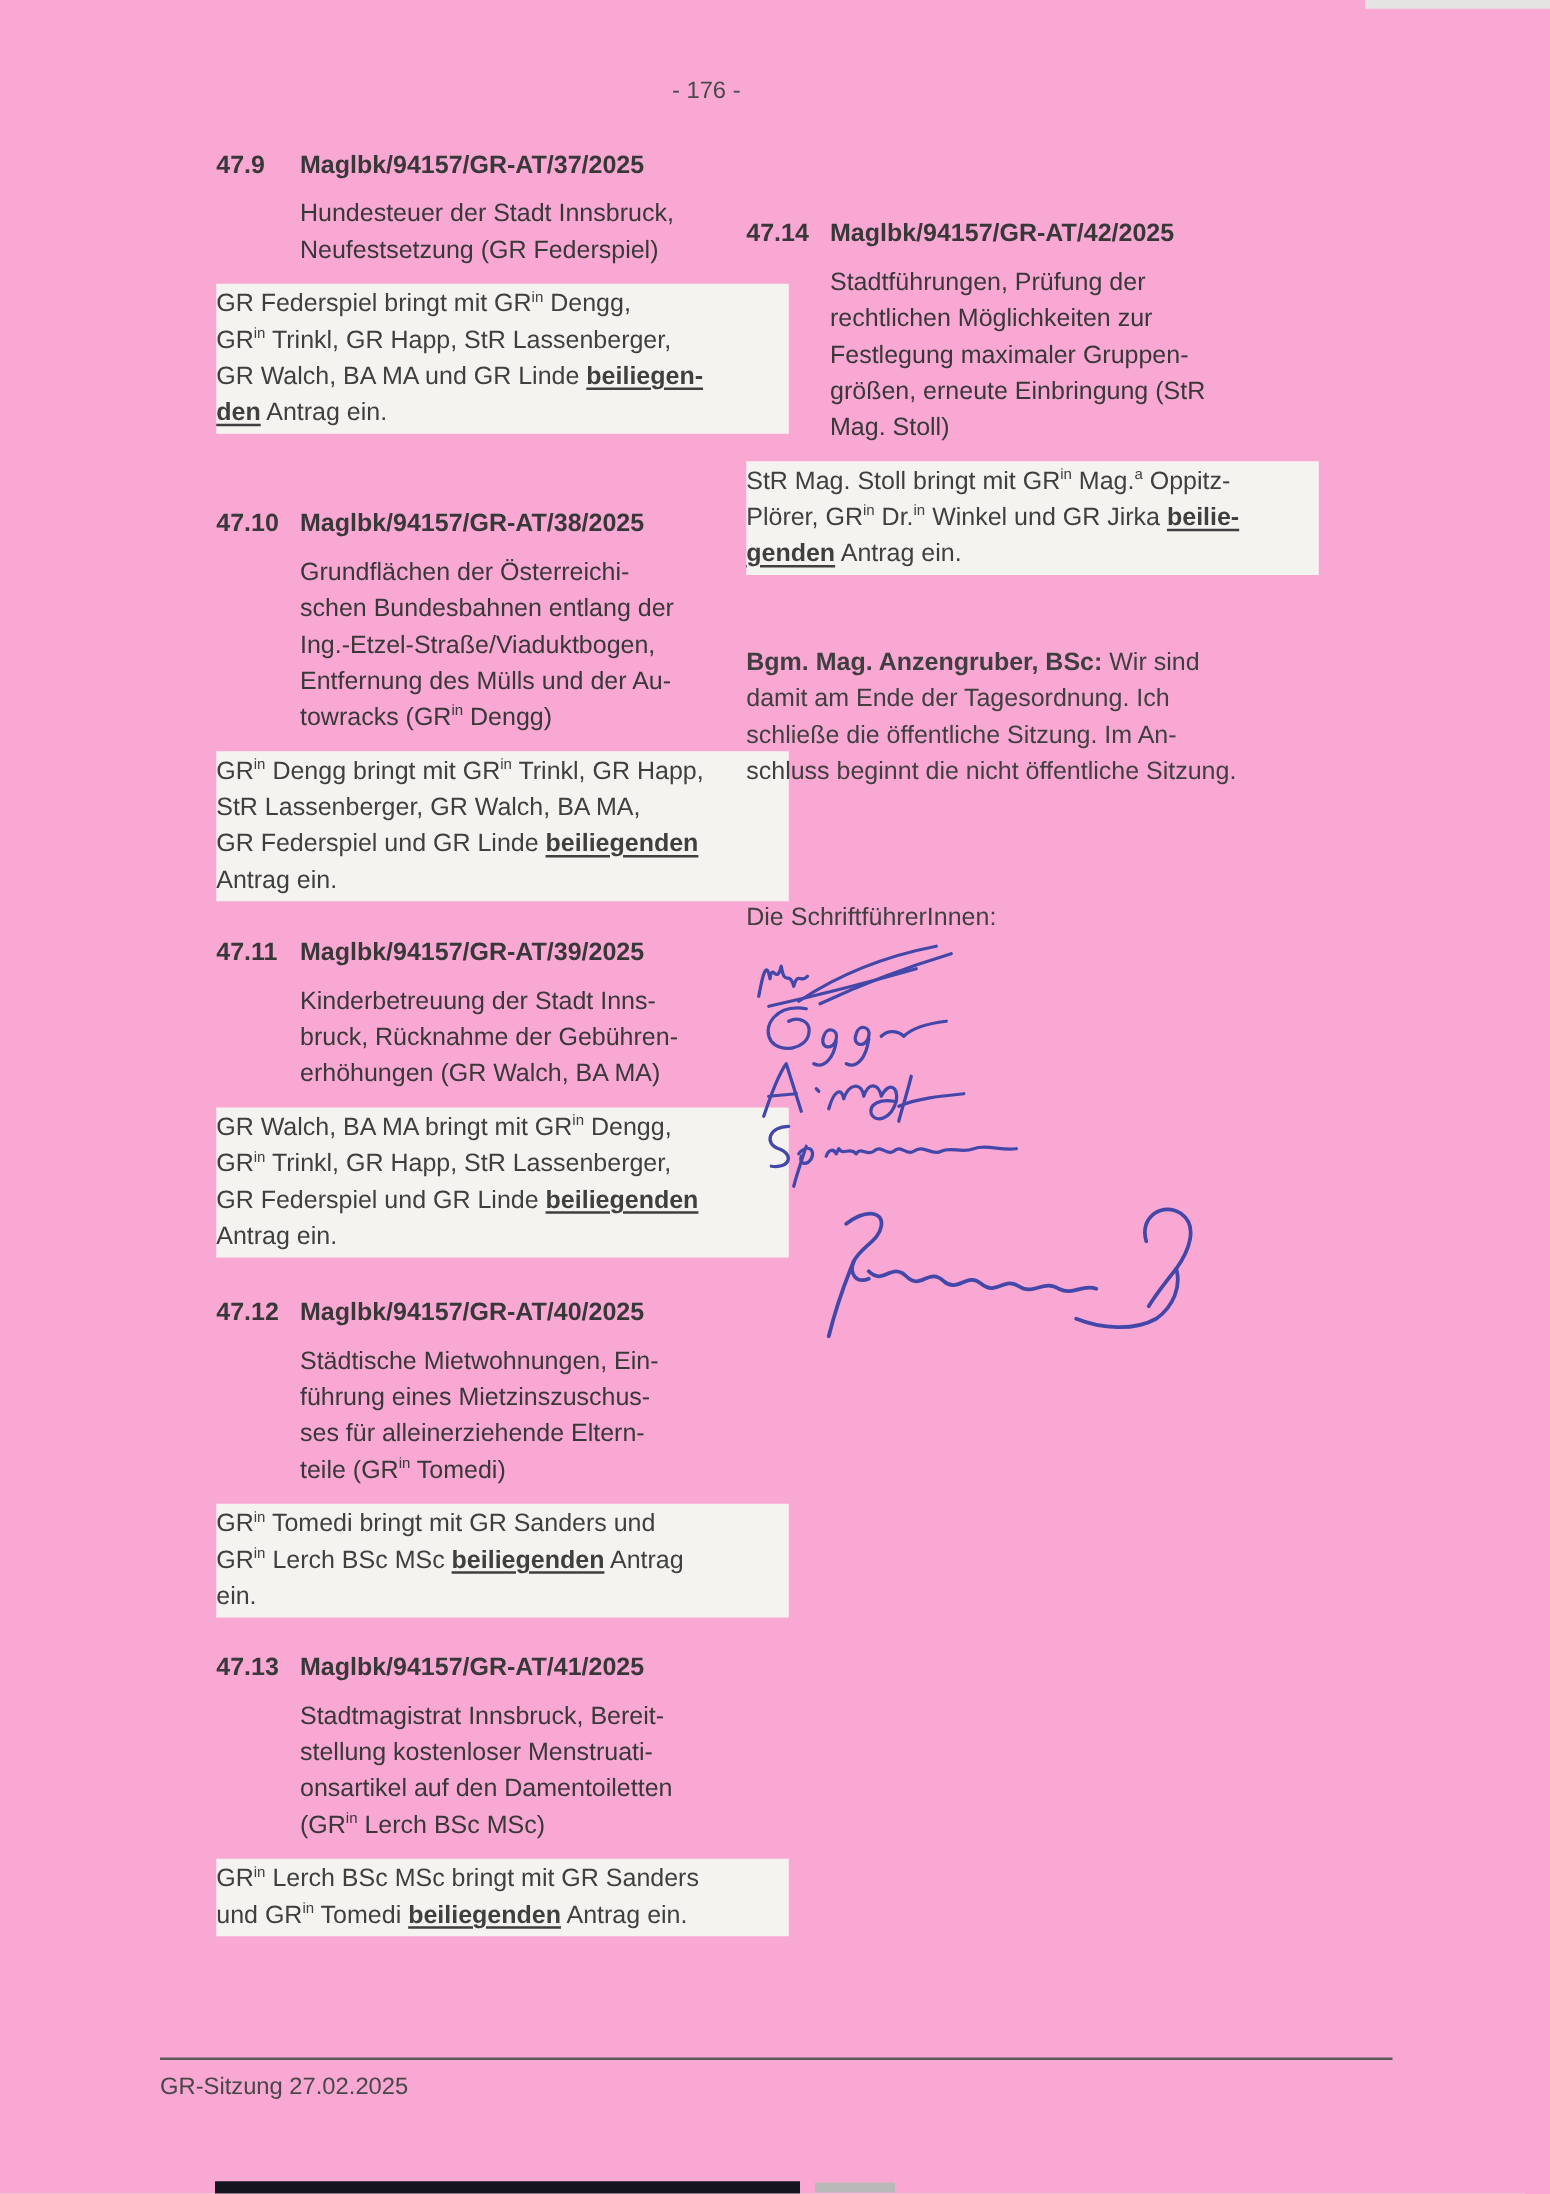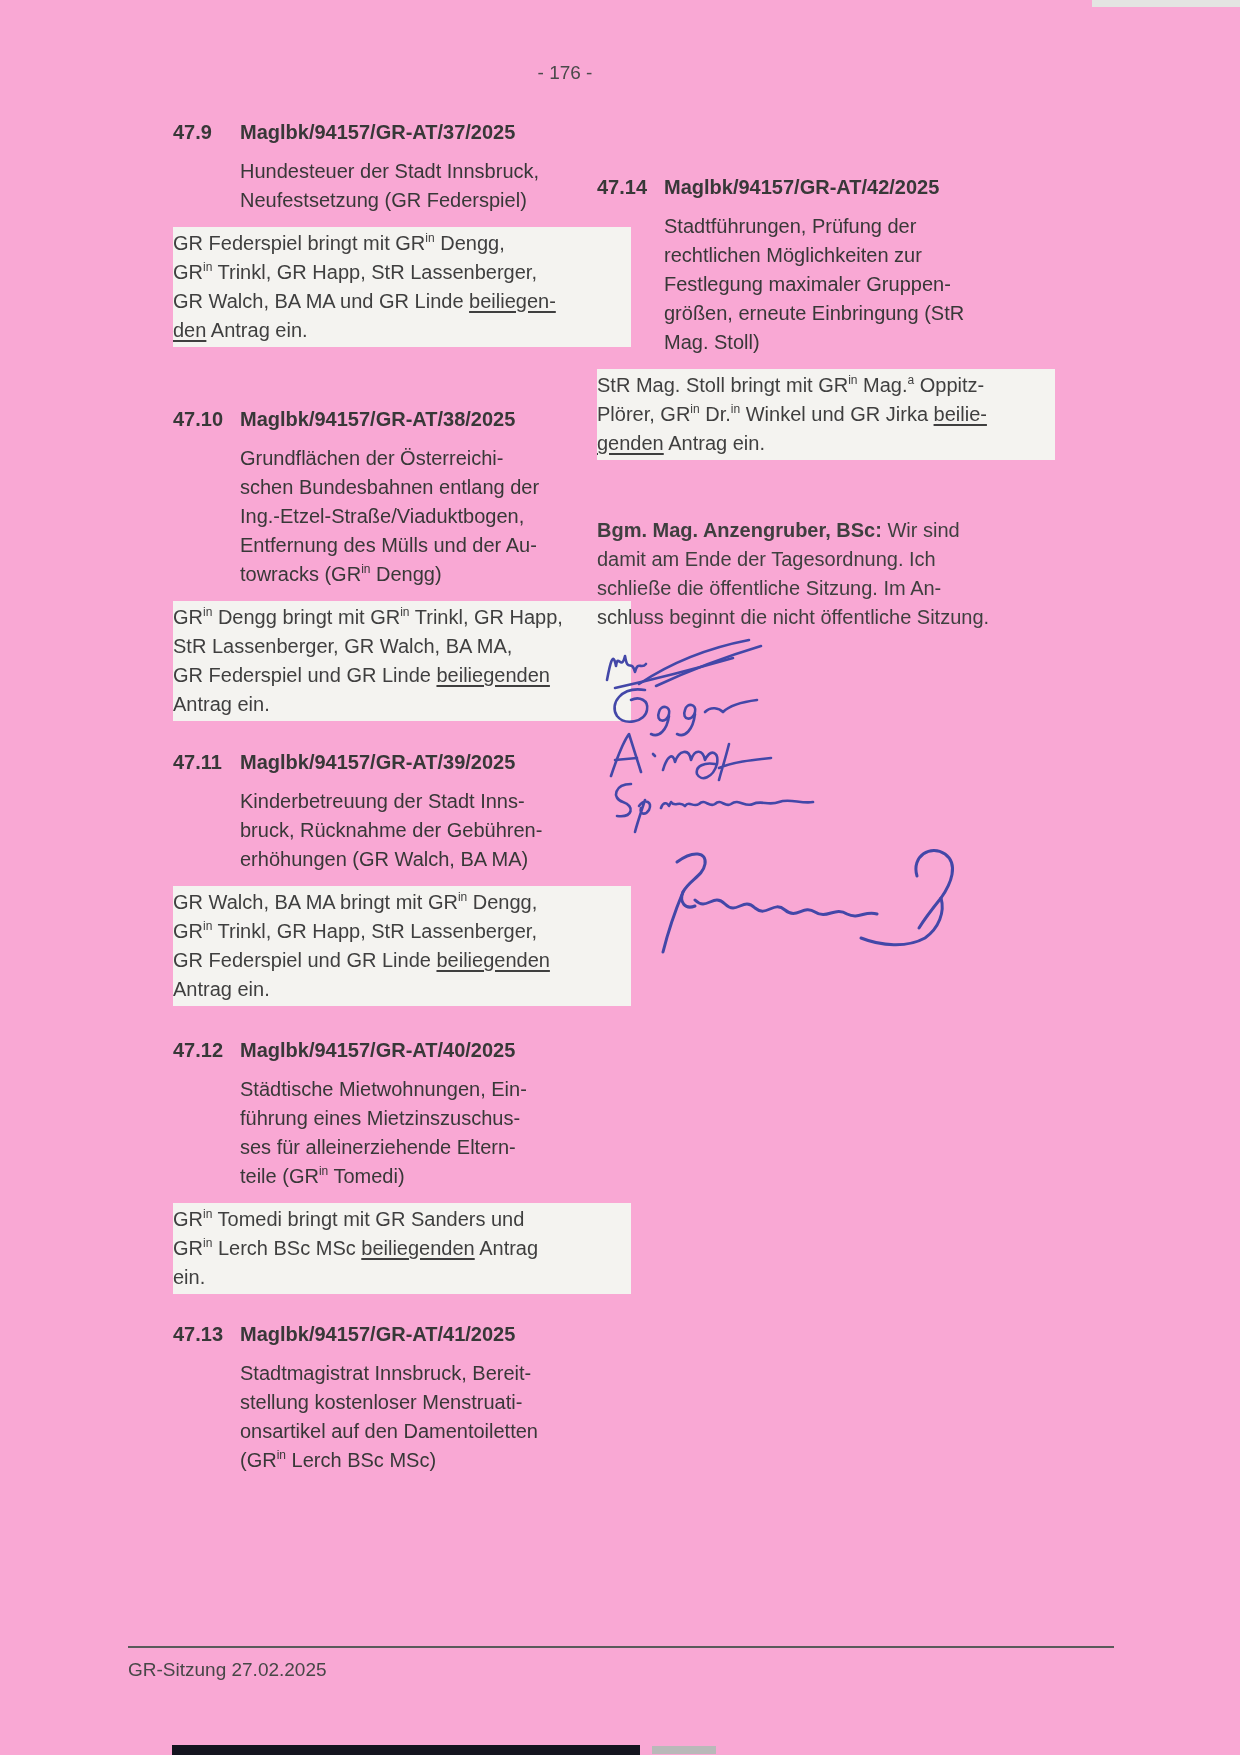--- a/index.html
+++ b/index.html
@@ -22,21 +22,21 @@
   .col-left{left:128px;top:118px;margin-left:45px;}
   .col-right{left:597px;top:145px;margin-top:28px;}
   .item-head{display:flex;font-weight:700;color:#383838;}
   .item-num{width:67px;flex-shrink:0;}
   .item-subject{margin-left:67px;margin-top:10px;font-weight:400;color:#383838;}
   .item-body{margin-top:12px;background:#f4f3f0;padding:2px 2px 2px 0;}
   .closing{margin-top:56px;}
   .sig-label{margin-top:0;}
   .lbl-secretaries{margin-top:88px;}
   .b{font-weight:700;}
-  .u{text-decoration:underline;text-decoration-thickness:1.5px;text-underline-offset:3px;}
+  .u{text-decoration:underline;text-decoration-thickness:1.5px;text-underline-offset:3px;font-weight:bold;}
   sup{font-size:12px;line-height:0;vertical-align:super;}
   .sig{display:block;}
   .sig path{fill:none;stroke:#4347a8;stroke-width:2.6;stroke-linecap:round;stroke-linejoin:round;}
   .sig-stack{margin-left:4px;}
   .sig1{margin-top:2px;}
   .sig2{margin-top:-14px;}
   .sig3{margin-top:-16px;}
   .sig4{margin-top:-18px;}
   .sig-mayor{margin-left:52px;margin-top:2px;}
   .sig-mayor path{stroke-width:3;}
@@ -91,37 +91,39 @@
       <div class="item-subject"><span>Städtische Mietwohnungen, Ein-</span><br><span>führung eines Mietzinszuschus-</span><br><span>ses für alleinerziehende Eltern-</span><br><span>teile (GR</span><sup>in</sup><span> Tomedi)</span></div>
       <div class="item-body"><span>GR</span><sup>in</sup><span> Tomedi bringt mit GR Sanders und</span><br><span>GR</span><sup>in</sup><span> Lerch BSc MSc </span><span class="u">beiliegenden</span><span> Antrag</span><br><span>ein.</span></div>
     </div>
 
     <div class="item">
       <div class="item-head">
         <span class="item-num">47.13</span>
         <span class="item-ref">Maglbk/94157/GR-AT/41/2025</span>
       </div>
       <div class="item-subject"><span>Stadtmagistrat Innsbruck, Bereit-</span><br><span>stellung kostenloser Menstruati-</span><br><span>onsartikel auf den Damentoiletten</span><br><span>(GR</span><sup>in</sup><span> Lerch BSc MSc)</span></div>
+      <div class="item-body"><span>GR</span><sup>in</sup><span> Lerch BSc MSc bringt mit GR Sanders</span><br><span>und GR</span><sup>in</sup><span> Tomedi </span><span class="u">beiliegenden</span><span> Antrag ein.</span></div>
     </div>
 
   </div>
 
   <div class="col col-right">
 
     <div class="item">
       <div class="item-head">
         <span class="item-num">47.14</span>
         <span class="item-ref">Maglbk/94157/GR-AT/42/2025</span>
       </div>
       <div class="item-subject"><span>Stadtführungen, Prüfung der</span><br><span>rechtlichen Möglichkeiten zur</span><br><span>Festlegung maximaler Gruppen-</span><br><span>größen, erneute Einbringung (StR</span><br><span>Mag. Stoll)</span></div>
       <div class="item-body"><span>StR Mag. Stoll bringt mit GR</span><sup>in</sup><span> Mag.</span><sup>a</sup><span> Oppitz-</span><br><span>Plörer, GR</span><sup>in</sup><span> Dr.</span><sup>in</sup><span> Winkel und GR Jirka </span><span class="u">beilie-</span><br><span class="u">genden</span><span> Antrag ein.</span></div>
     </div>
 
     <div class="closing"><span class="b">Bgm. Mag. Anzengruber, BSc:</span><span> Wir sind</span><br><span>damit am Ende der Tagesordnung. Ich</span><br><span>schließe die öffentliche Sitzung. Im An-</span><br><span>schluss beginnt die nicht öffentliche Sitzung.</span></div>
 
+    <div class="sig-label lbl-secretaries">Die SchriftführerInnen:</div>
 
     <div class="sig-stack">
       <svg class="sig sig1" width="200" height="58" viewBox="0 0 200 58">
         <path d="M6,46 C9,30 12,16 15,32 C17,18 20,38 24,22 C27,40 30,24 34,38 C37,26 40,36 45,30"></path>
         <path d="M38,50 C62,34 96,16 148,6"></path>
         <path d="M55,52 C85,38 120,24 160,12"></path>
         <path d="M14,54 C50,46 90,36 132,24"></path>
       </svg>
       <svg class="sig sig2" width="170" height="62" viewBox="0 0 170 62">
         <path d="M44,12 C20,8 8,26 16,38 C24,48 44,44 46,32 C48,22 38,18 30,22"></path>

